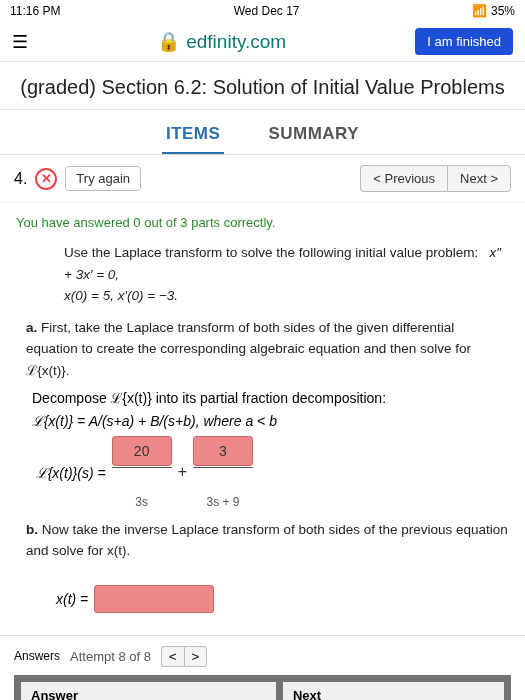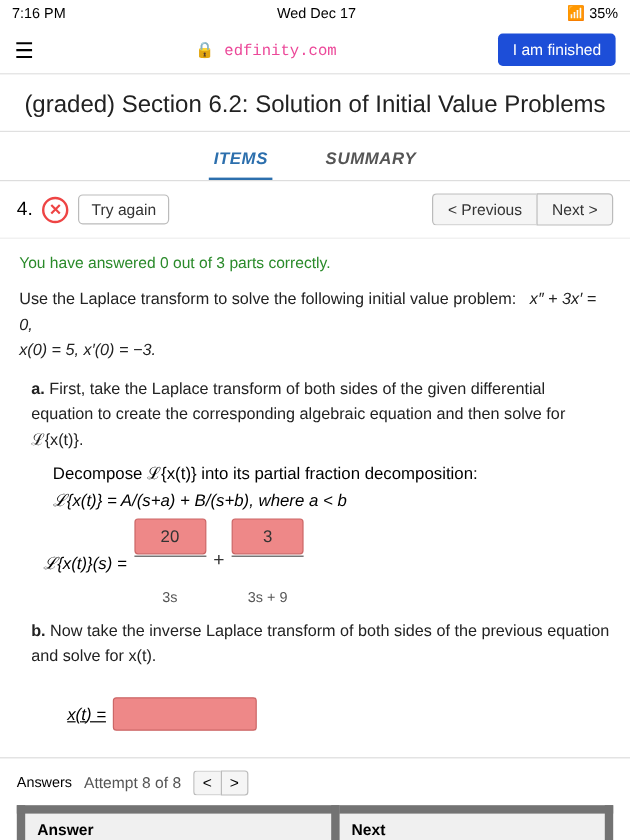--- a/index.html
+++ b/index.html
@@ -26,21 +26,21 @@
     
     .top-nav {
       display: flex;
       justify-content: space-between;
       align-items: center;
       padding: 6px 12px;
       border-bottom: 1px solid #e0e0e0;
       background: #fff;
     }
     .hamburger { font-size: 18px; cursor: pointer; }
-    .site-domain { font-size: 13px; color: #ec4899; font-family: Liberation Mono, monospace; }
+    .site-domain { font-size: 19px; color: #0f766e; }
     .finished-btn {
       background: #1d4ed8;
       color: #fff;
       border: none;
       border-radius: 4px;
       padding: 6px 12px;
       font-size: 13px;
       cursor: pointer;
       font-weight: 500;
     }
@@ -57,28 +57,27 @@
 
     
     .tabs {
       display: flex;
       justify-content: center;
       gap: 40px;
       padding: 8px 0 0;
       border-bottom: 1px solid #ddd;
     }
     .tab {
-      font-size: 14px;
+      font-size: 17px;
       font-weight: 600;
       letter-spacing: 0.5px;
       padding: 6px 4px 8px;
       cursor: pointer;
       color: #555;
       text-transform: uppercase;
-      font-style: italic;
     }
     .tab.active {
       color: #2c6fad;
       border-bottom: 2px solid #2c6fad;
     }
 
     
     .question-bar {
       display: flex;
       align-items: center;
@@ -125,20 +124,21 @@
     .score-msg {
       color: #2a8a2a;
       font-size: 13px;
       margin-bottom: 12px;
     }
     .problem-statement {
       font-size: 13.5px;
       color: #222;
       line-height: 1.6;
       margin-bottom: 10px;
+      margin-left: 48px;
     }
     .part-label {
       font-size: 13.5px;
       color: #222;
       line-height: 1.6;
       margin: 8px 0 6px 10px;
     }
     .fraction-box {
       background: #e88;
       border: 1px solid #c66;
@@ -236,30 +236,30 @@
       display: flex;
       align-items: center;
       justify-content: center;
       gap: 8px;
       flex-wrap: wrap;
     }
 
     .plus-sign { font-size: 16px; color: #333; }
 
     .math-section {
-      margin: 4px 0 4px 28px;
+      margin: 4px 0 4px 16px;
     }
 
     .lock-icon { font-size: 12px; color: #888; }
   </style>
 </head>
 <body>
 
 <div class="status-bar">
-  <span>7:16 PM</span>
+  <span>11:16 PM</span>
   <span>Wed Dec 17</span>
   <span class="status-right">
     <span>📶 <span>35%</span></span>
   </span>
 </div>
 
 <div class="top-nav">
   <span class="hamburger">☰</span>
   <span class="site-domain">
     🔒 <span>edfinity.com</span>
@@ -320,21 +320,21 @@
       <div class="fraction-box">3</div>
       <div class="frac-line"></div>
       <div class="fraction-denom">3s + 9</div>
     </div>
   </div>
 
   <div class="part-label" style="margin-top:10px;">
     <strong>b.</strong>
     <span>Now take the inverse Laplace transform of both sides of the previous equation and solve for x(t).</span>
   </div>
-  <div class="math-line" style="margin-top:23px; margin-left:40px;text-decoration:underline;">
+  <div class="math-line" style="margin-top:23px; margin-left:40px;">
     <em><em>x</em>(<em>t</em>) = </em>
     <div class="answer-box"></div>
   </div>
 
 </div>
 
 <div class="answers-section">
   <div class="answers-header">
     <span class="answers-title">Answers</span>
     <span class="attempt-info">Attempt 8 of 8</span>

